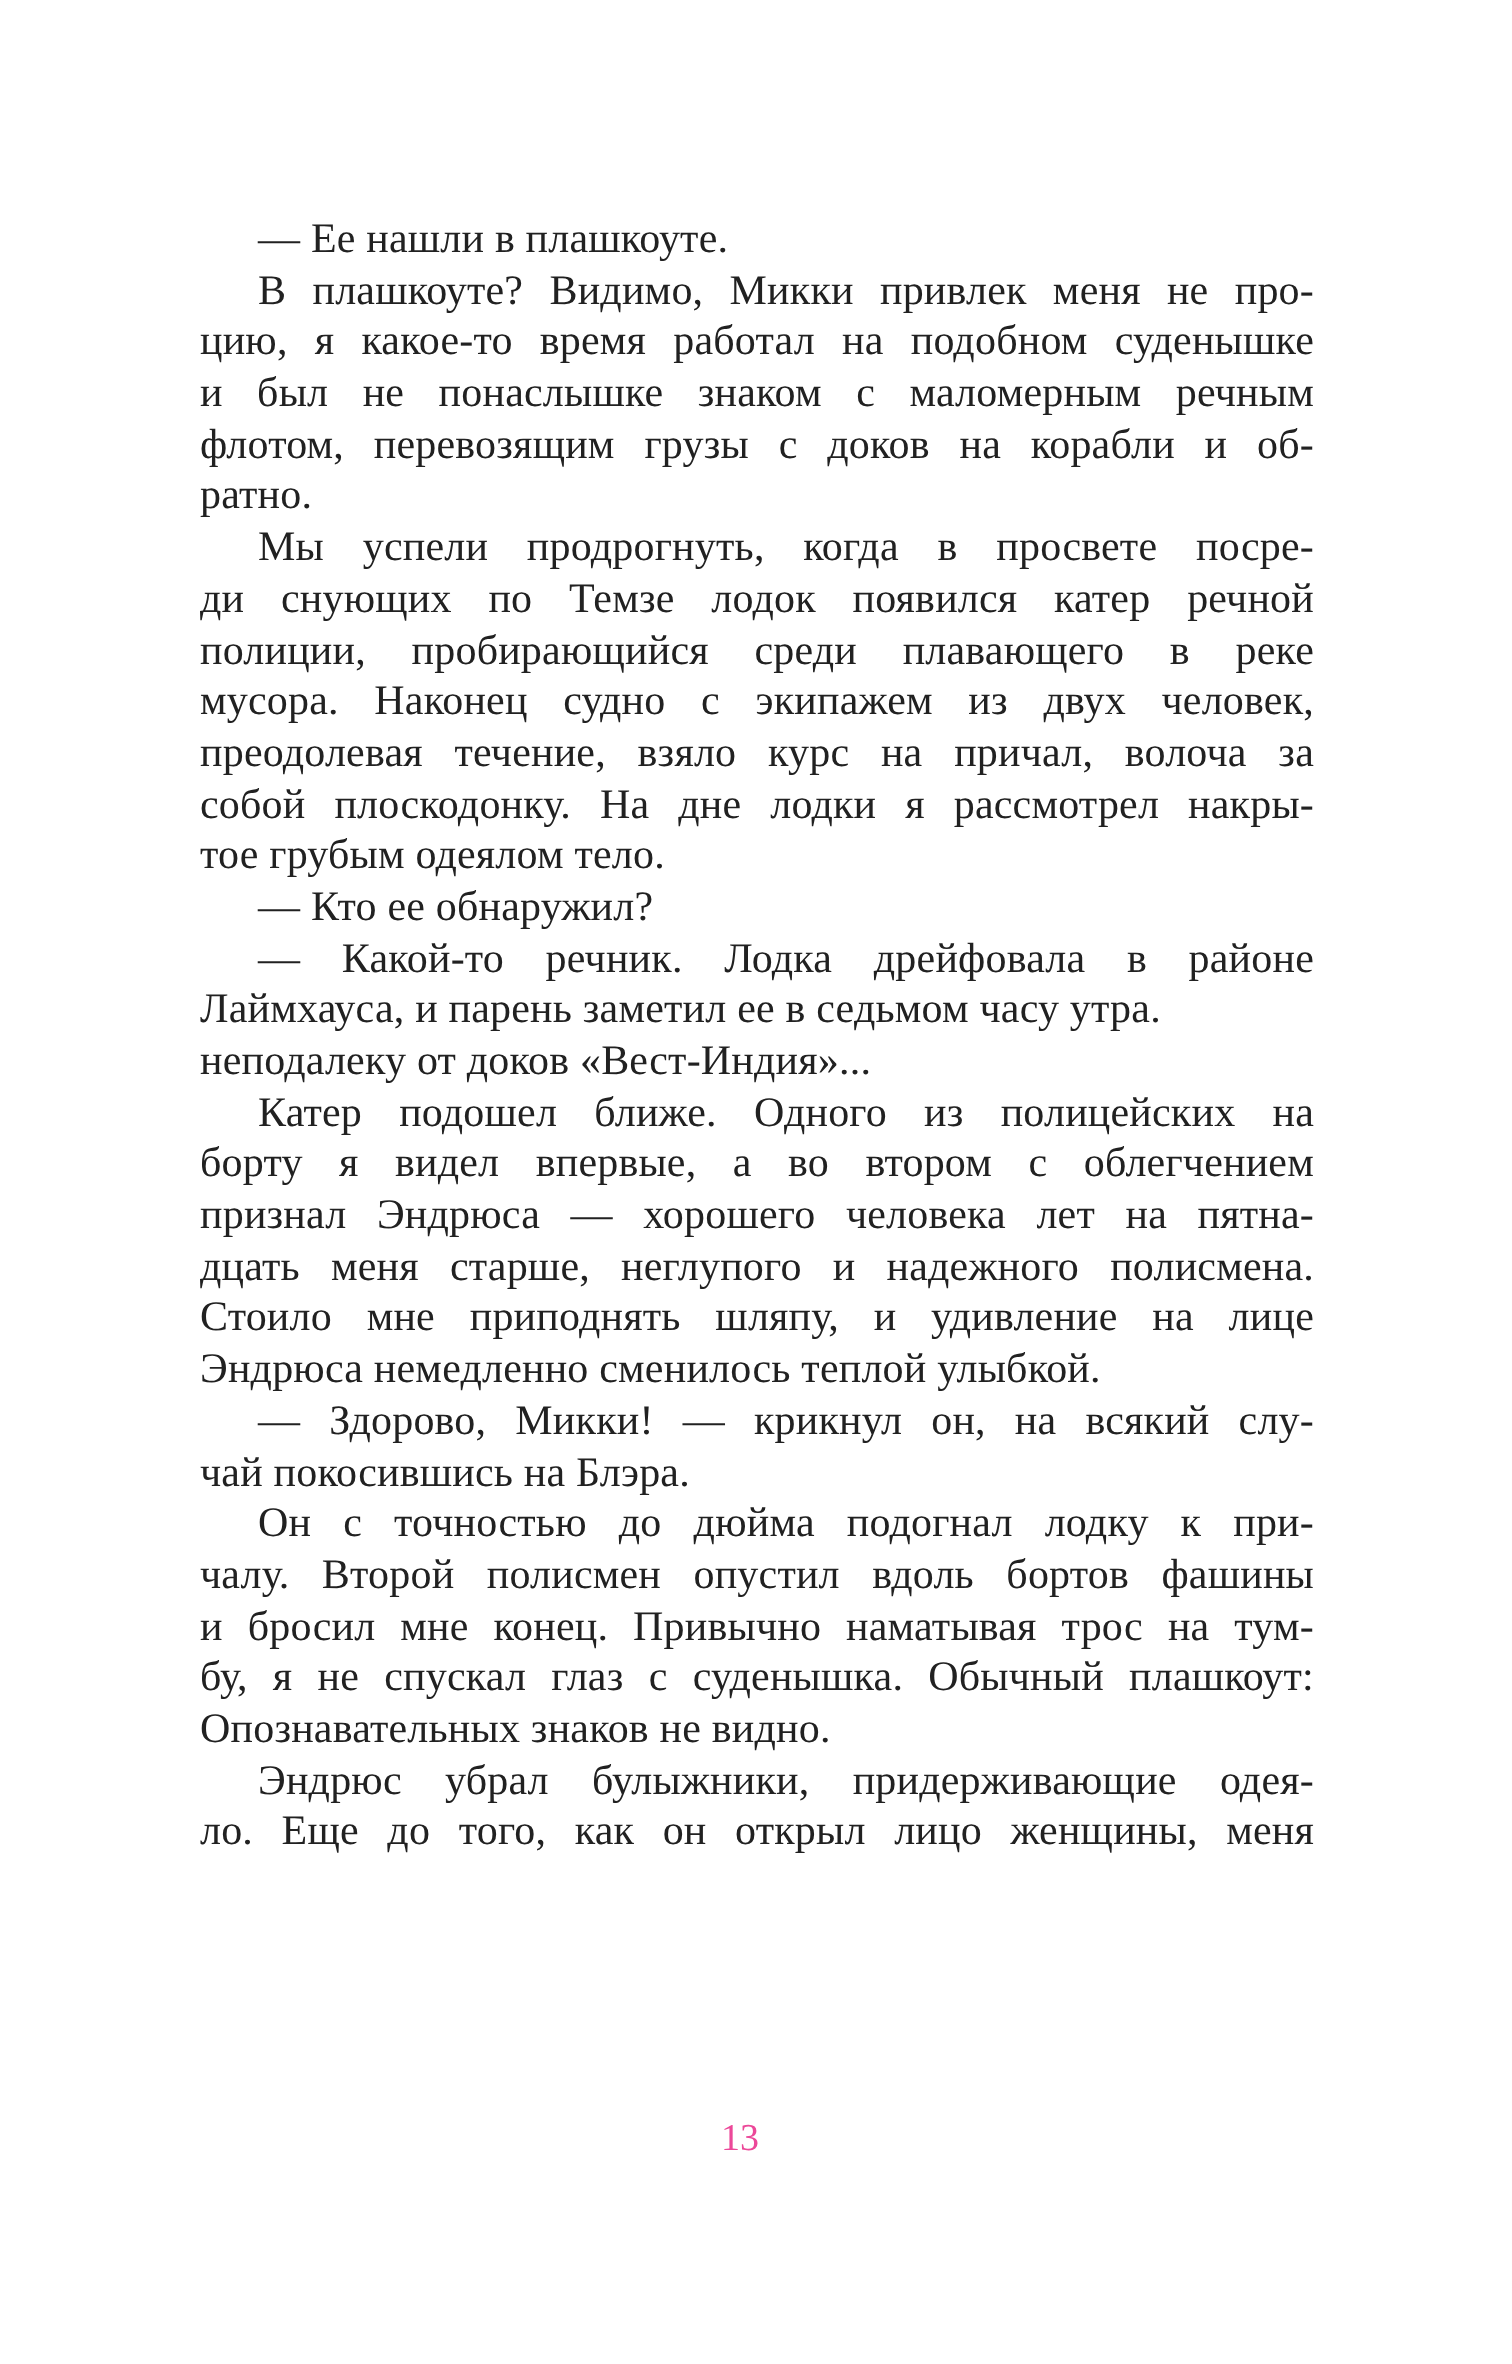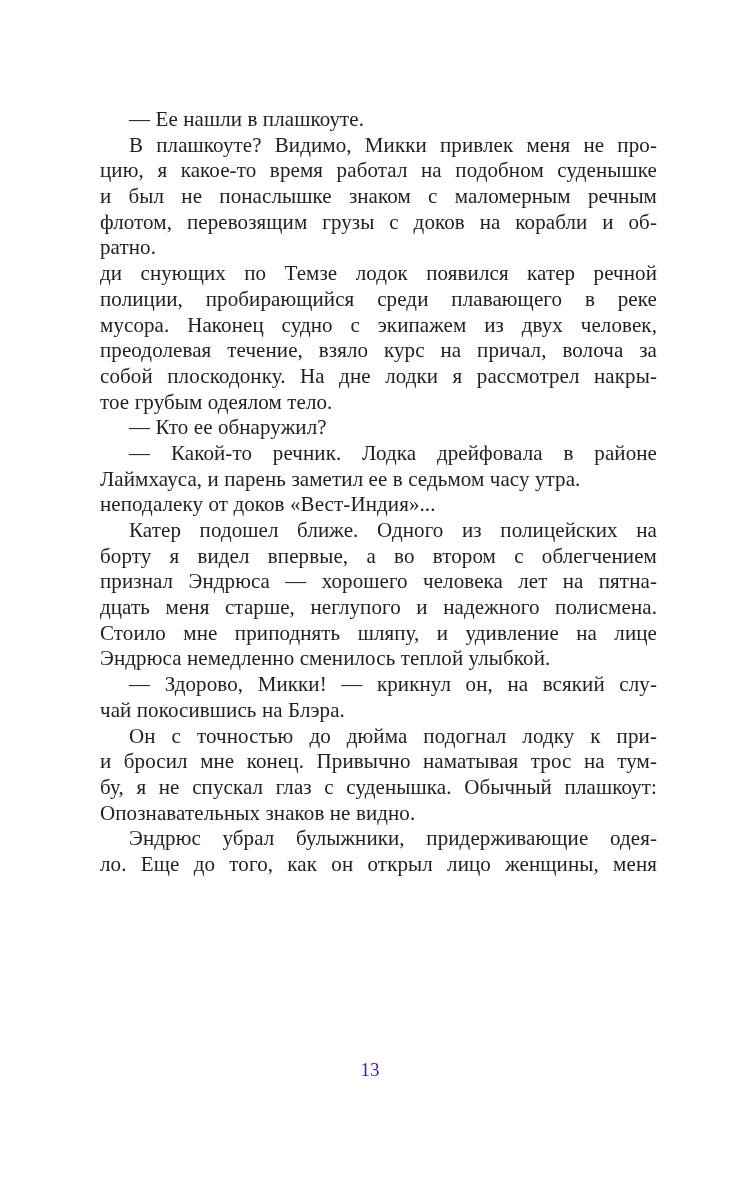--- a/index.html
+++ b/index.html
@@ -39,53 +39,55 @@
     text-align: center;
     text-align-last: left;
   }
   .folio {
     position: absolute;
     top: 1059px;
     left: 0;
     width: 740px; 
     text-align: center;
     font-size: 19px;
-    color: #4c1d95;
+    color: #ec4899;
   }
 </style>
 </head>
 <body>
 
 <div class="page">
   <main class="text-block" id="text-block">
       <div class="line first last">— Ее нашли в плашкоуте.</div>
       <div class="line first">В плашкоуте? Видимо, Микки привлек меня не про-</div>
       <div class="line">цию, я какое-то время работал на подобном суденышке</div>
       <div class="line">и был не понаслышке знаком с маломерным речным</div>
       <div class="line">флотом, перевозящим грузы с доков на корабли и об-</div>
       <div class="line last">ратно.</div>
+      <div class="line first">Мы успели продрогнуть, когда в просвете посре-</div>
       <div class="line">ди снующих по Темзе лодок появился катер речной</div>
       <div class="line">полиции, пробирающийся среди плавающего в реке</div>
       <div class="line">мусора. Наконец судно с экипажем из двух человек,</div>
       <div class="line">преодолевая течение, взяло курс на причал, волоча за</div>
       <div class="line">собой плоскодонку. На дне лодки я рассмотрел накры-</div>
       <div class="line last">тое грубым одеялом тело.</div>
       <div class="line first last">— Кто ее обнаружил?</div>
       <div class="line first">— Какой-то речник. Лодка дрейфовала в районе</div>
       <div class="line last">Лаймхауса, и парень заметил ее в седьмом часу утра.</div>
       <div class="line last">неподалеку от доков «Вест-Индия»...</div>
       <div class="line first">Катер подошел ближе. Одного из полицейских на</div>
       <div class="line">борту я видел впервые, а во втором с облегчением</div>
       <div class="line">признал Эндрюса — хорошего человека лет на пятна-</div>
       <div class="line">дцать меня старше, неглупого и надежного полисмена.</div>
       <div class="line">Стоило мне приподнять шляпу, и удивление на лице</div>
       <div class="line last">Эндрюса немедленно сменилось теплой улыбкой.</div>
       <div class="line first">— Здорово, Микки! — крикнул он, на всякий слу-</div>
       <div class="line last">чай покосившись на Блэра.</div>
       <div class="line first">Он с точностью до дюйма подогнал лодку к при-</div>
+      <div class="line">чалу. Второй полисмен опустил вдоль бортов фашины</div>
       <div class="line">и бросил мне конец. Привычно наматывая трос на тум-</div>
       <div class="line">бу, я не спускал глаз с суденышка. Обычный плашкоут:</div>
       <div class="line last">Опознавательных знаков не видно.</div>
       <div class="line first">Эндрюс убрал булыжники, придерживающие одея-</div>
       <div class="line">ло. Еще до того, как он открыл лицо женщины, меня</div>
     </main>
   <footer class="folio">13</footer>
 </div>
 
 </body></html>

